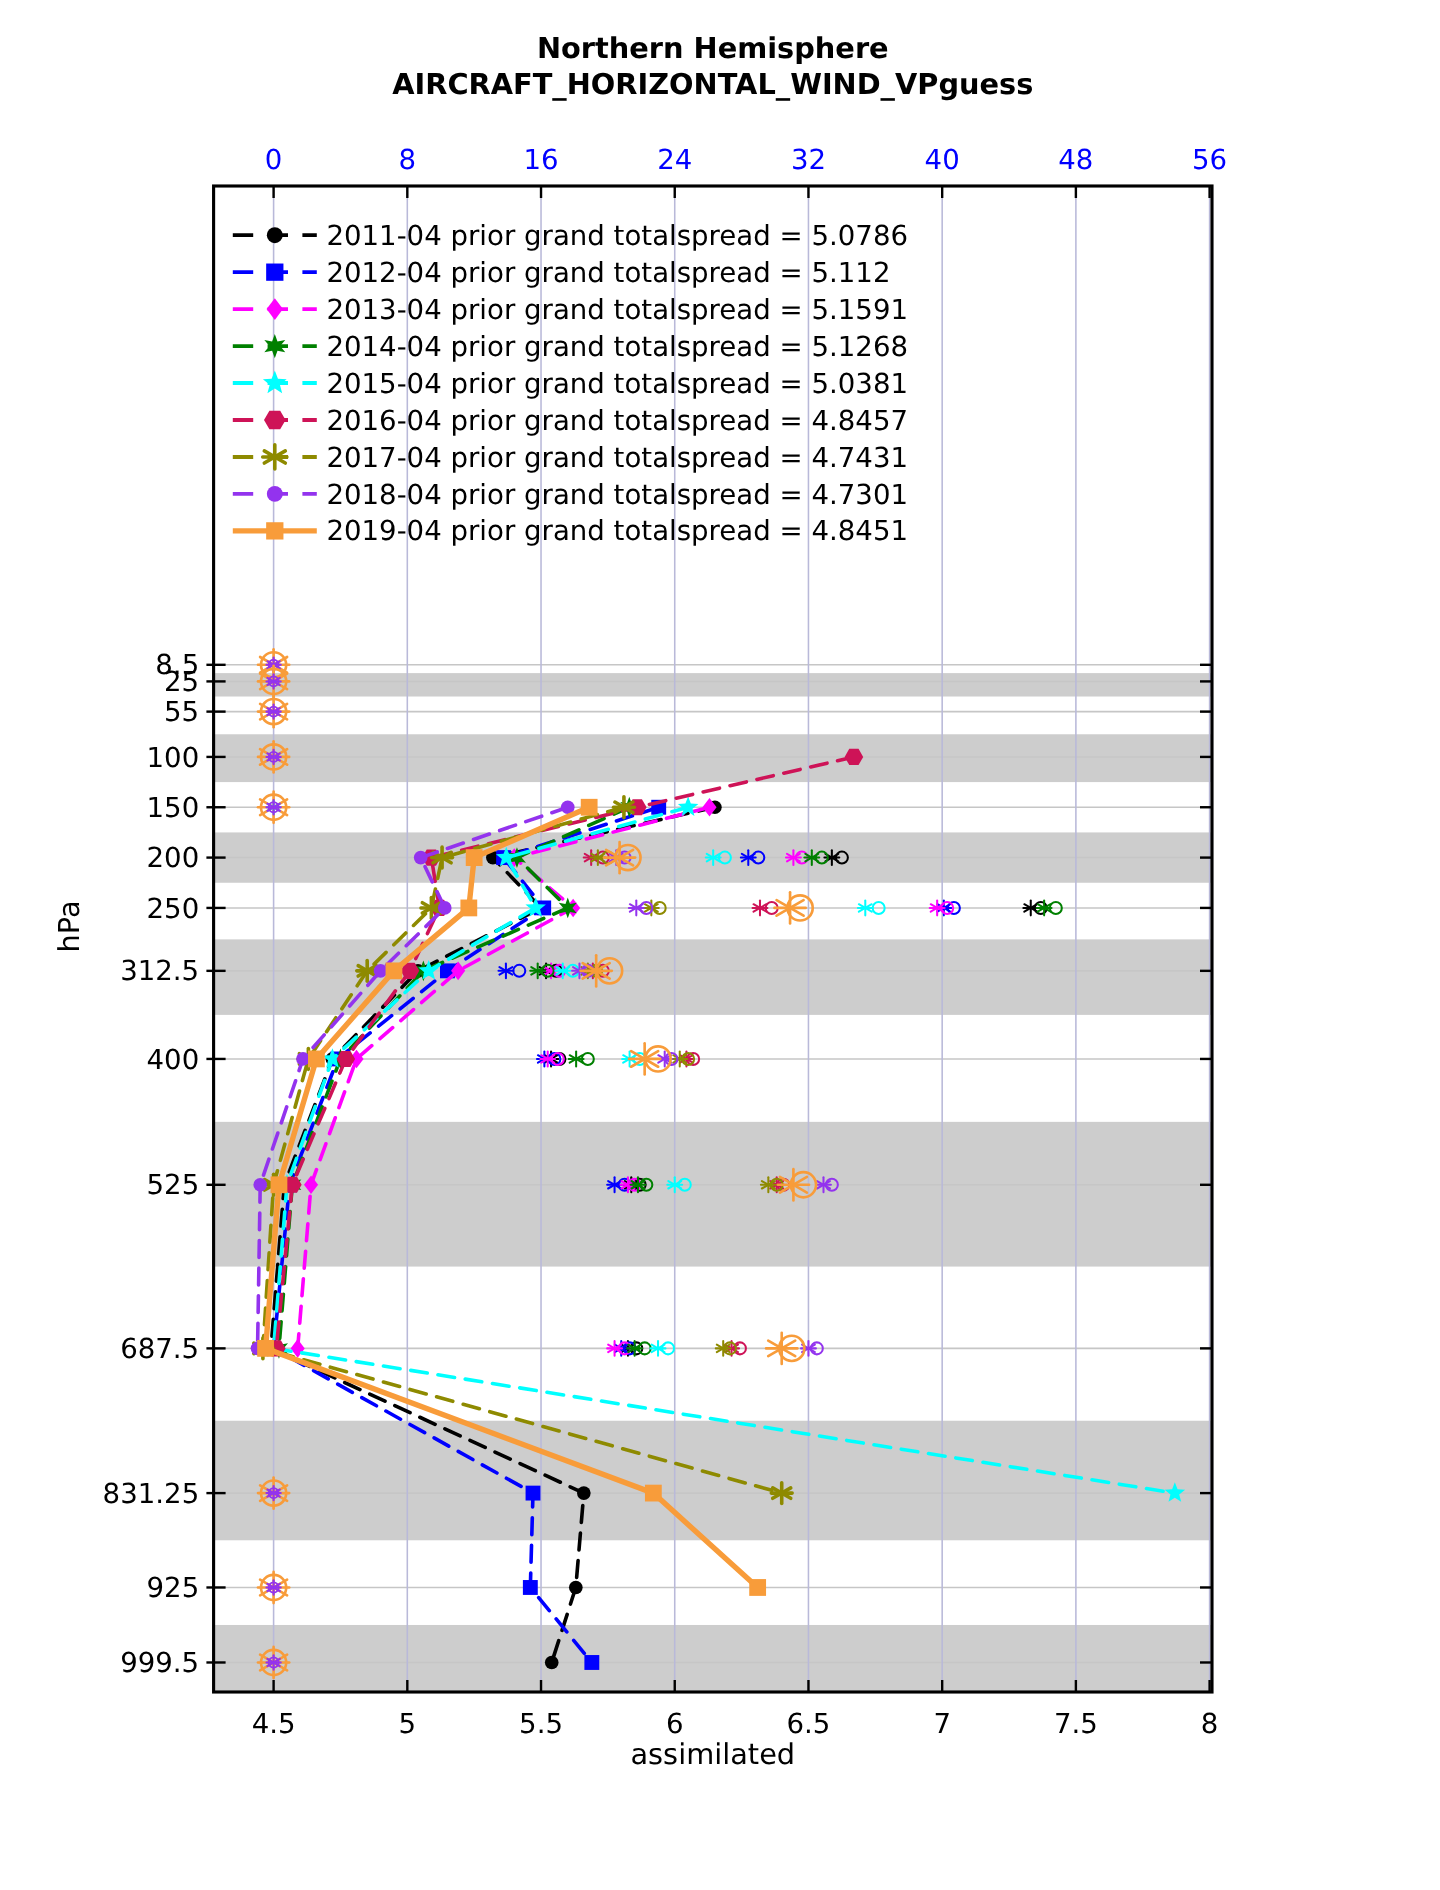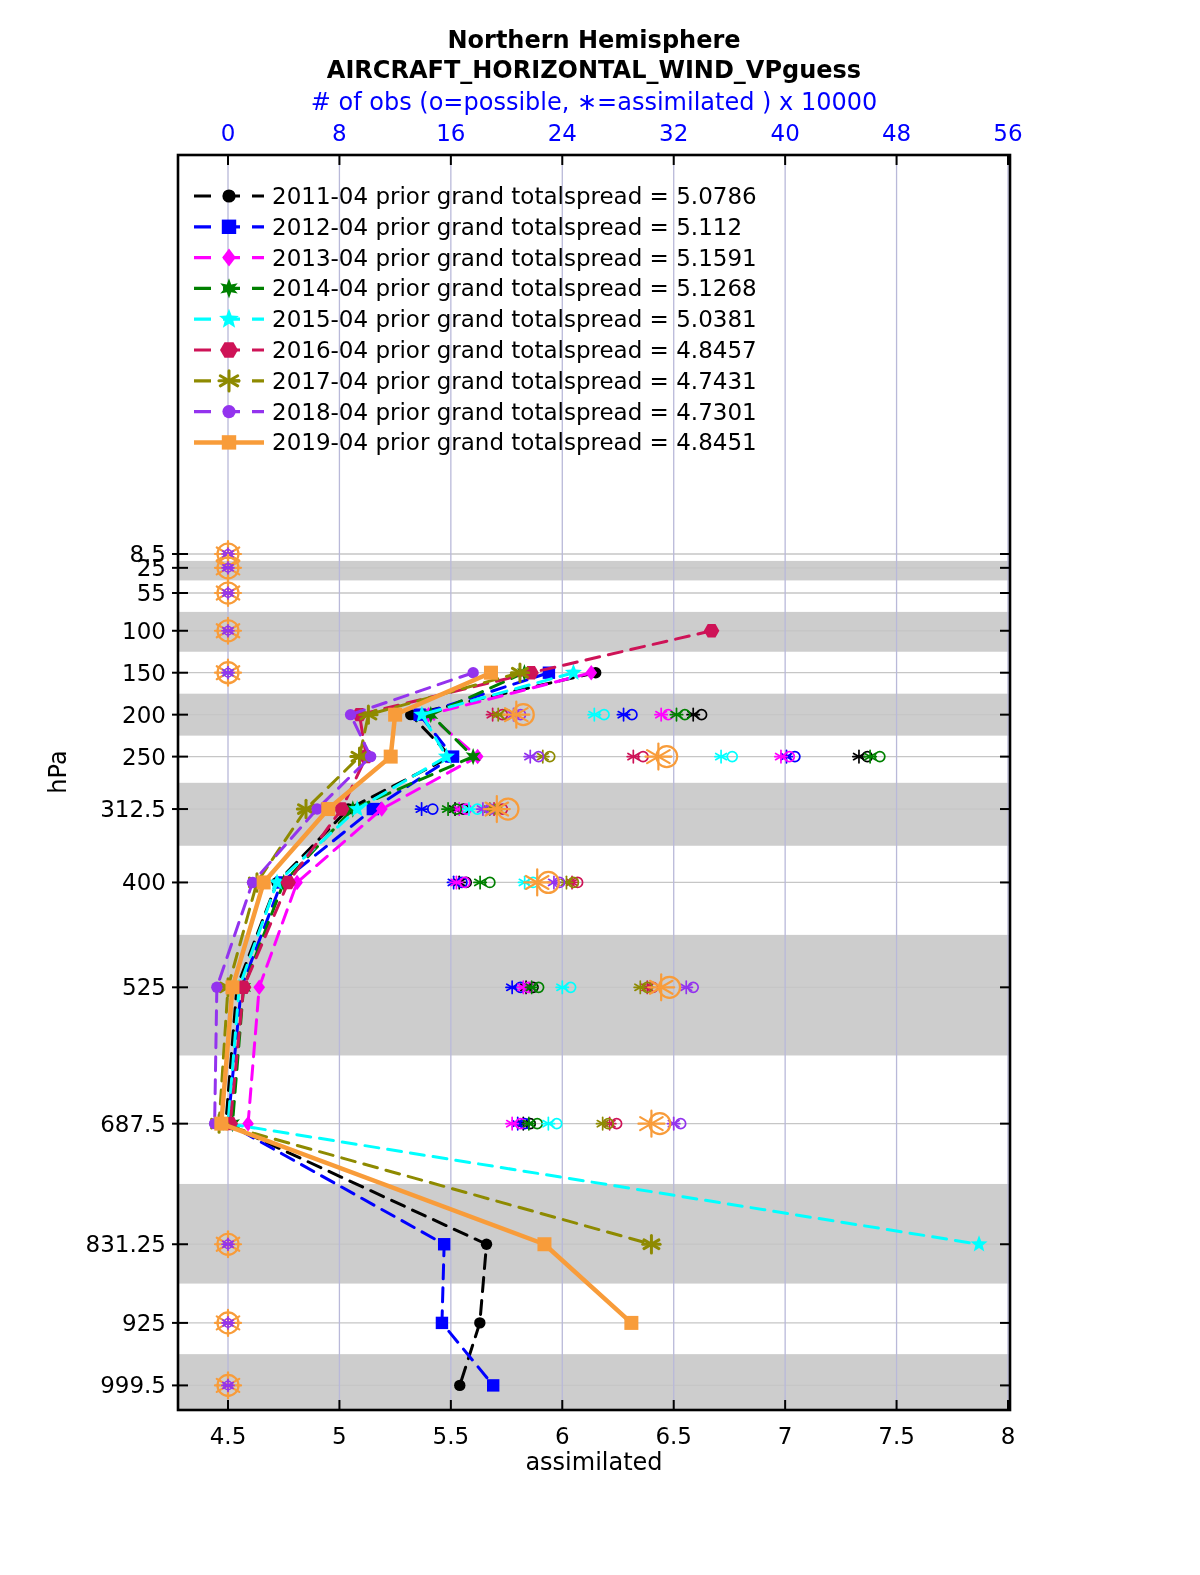--- a/index.html
+++ b/index.html
@@ -675,16 +675,15 @@
         </g>
         <g>
           <line x1="194" y1="442.4" x2="264" y2="442.4" stroke="#f89c3a" stroke-width="4.5" stroke-linecap="butt"></line>
           <rect x="221.8" y="435.2" width="14.4" height="14.4" fill="#f89c3a"></rect>
           <text x="272" y="450.4" font-size="23" fill="#000">2019-04 prior grand totalspread = 4.8451</text>
         </g>
       </g>
     </svg>
   <div class="hdr" id="chart-subtitle">AIRCRAFT_HORIZONTAL_WIND_VPguess</div>
   <div class="hdr" id="chart-title">Northern Hemisphere</div>
-  <div class="hdr" id="obs-axis-label"># of obs (o=possible, ∗=assimilated ) x 10000</div>
   <div class="hdr" id="x-axis-label">assimilated</div>
   <div id="y-axis-label">hPa</div>
 </div>
 
 </body></html>

